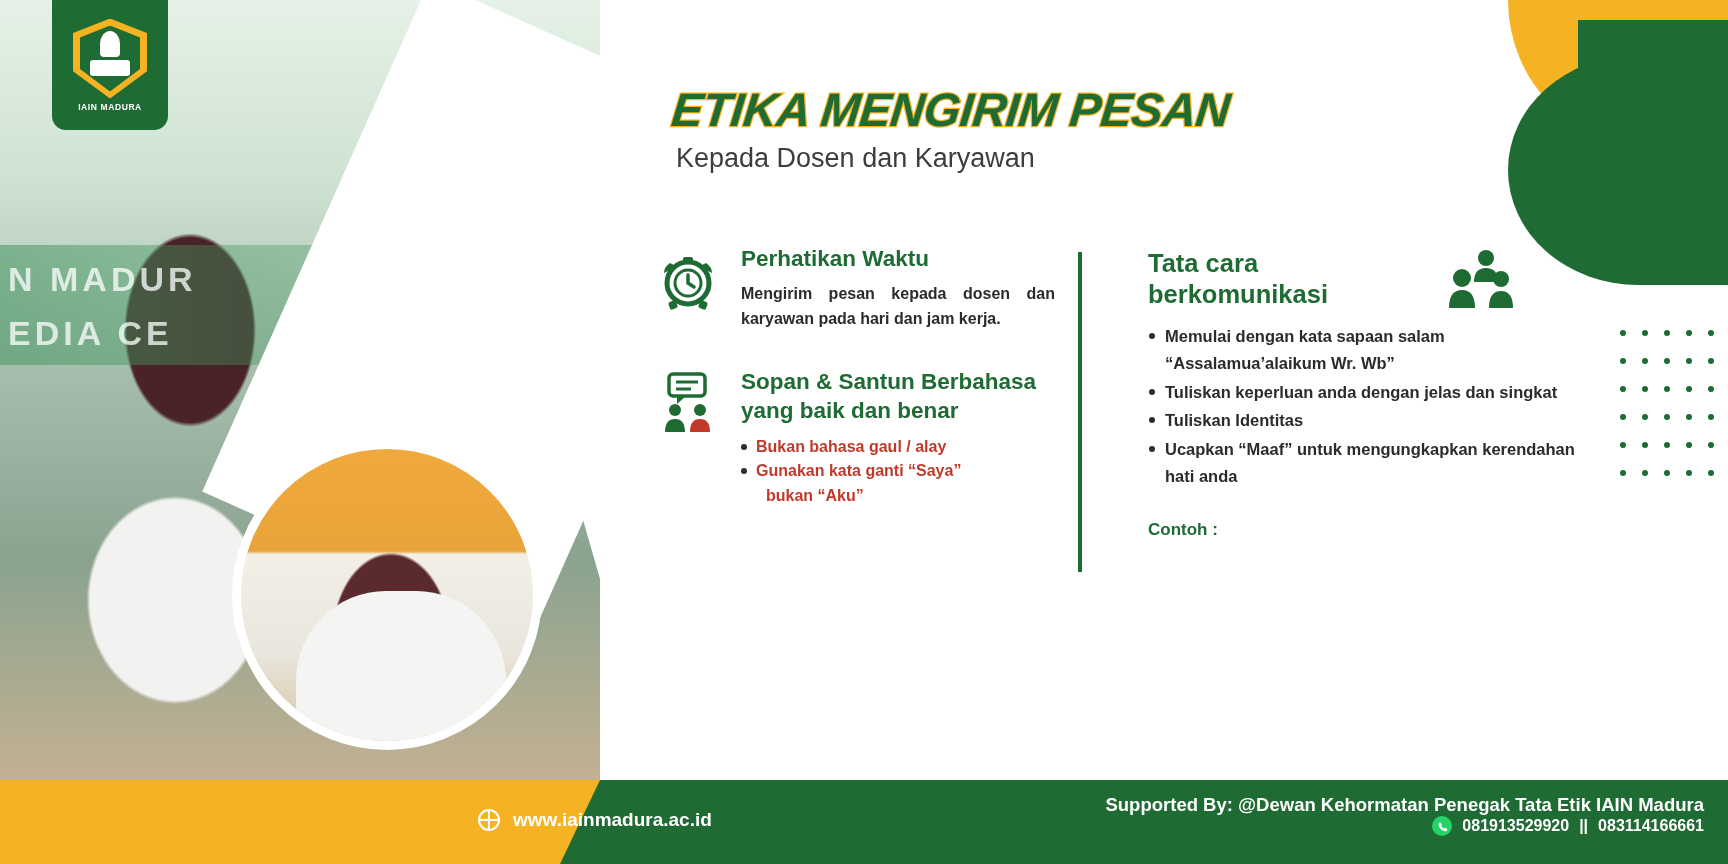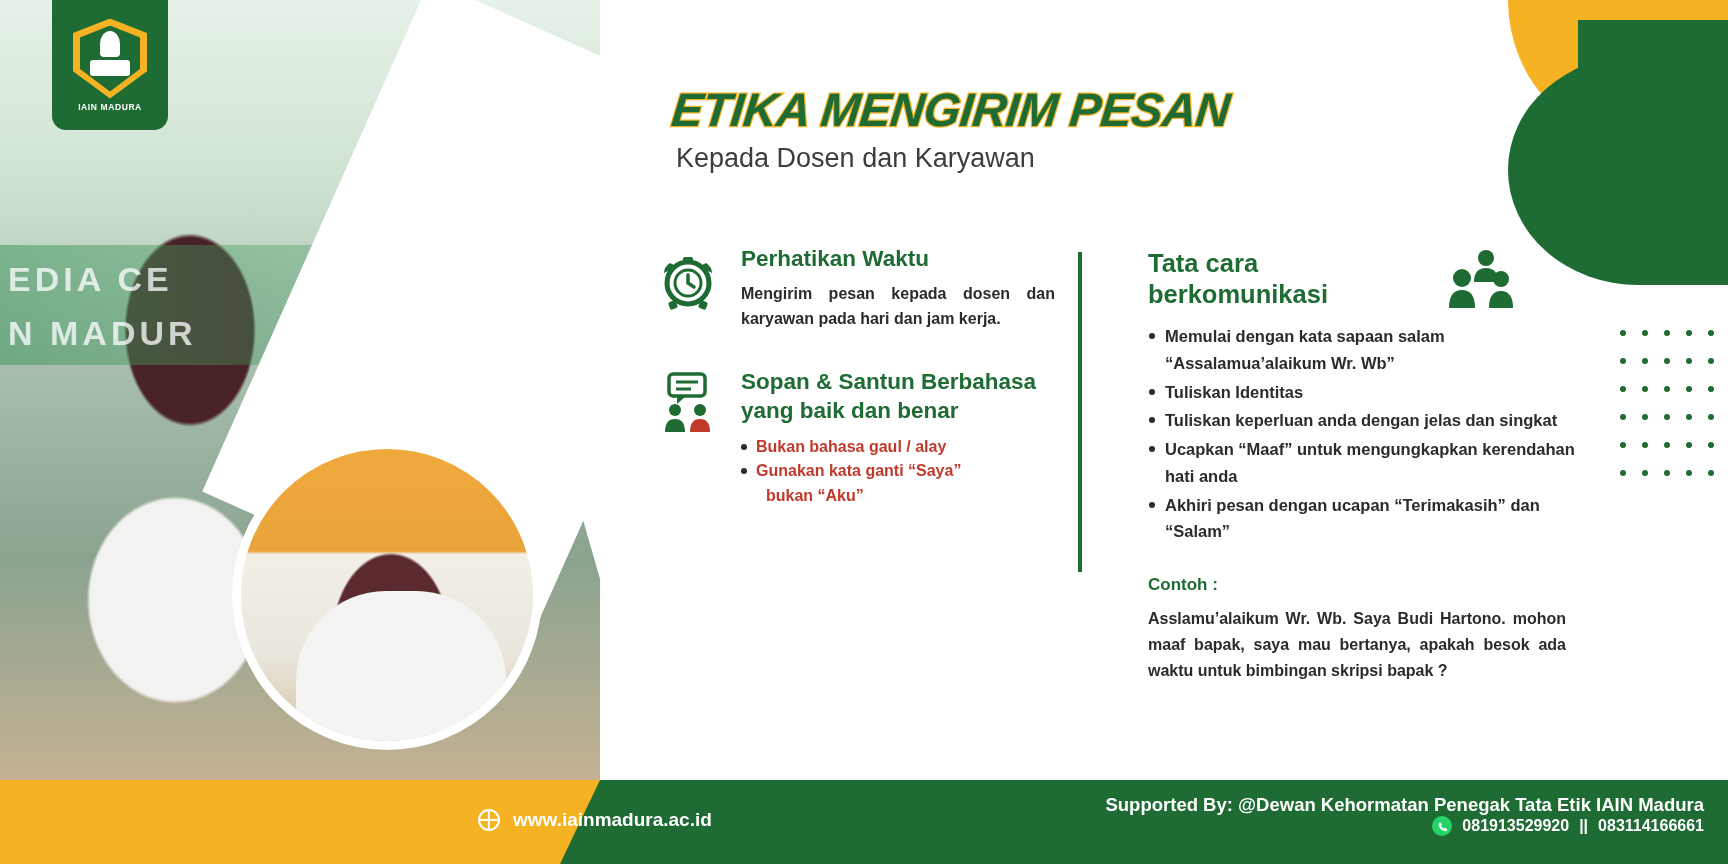--- a/index.html
+++ b/index.html
@@ -436,22 +436,22 @@
       <span></span>
       <span></span>
       <span></span>
       <span></span>
   </div>
 
   <div class="left-panel">
     <div class="photo-main"></div>
     <div class="photo-strip-green"></div>
     <div class="photo-text-ghost">
+      <div>N MADUR</div>
       <div>EDIA CE</div>
-      <div>N MADUR</div>
     </div>
     <div class="white-wedge"></div>
     <div class="white-wedge2"></div>
     <div class="photo-circle"></div>
   </div>
 
   <div class="logo-box">
     <div class="logo-inner">
       <div class="logo-shield">
         <div class="logo-shield-in">
@@ -521,27 +521,25 @@
         <path d="M26 34 q0 -14 12 -14 q12 0 12 14 Z" fill="#1E6B33"></path>
         <circle cx="14" cy="30" r="9" fill="#1E6B33"></circle>
         <path d="M1 60 q0 -18 13 -18 q13 0 13 18 Z" fill="#1E6B33"></path>
         <circle cx="53" cy="31" r="8" fill="#1E6B33"></circle>
         <path d="M41 60 q0 -17 12 -17 q12 0 12 17 Z" fill="#1E6B33"></path>
       </svg>
     </div>
     <div class="r-head">Tata cara berkomunikasi</div>
     <ul class="r-list">
       <li>Memulai dengan kata sapaan salam “Assalamua’alaikum Wr. Wb”</li>
+      <li>Tuliskan keperluan anda dengan jelas dan singkat</li>
       <li>Tuliskan Identitas</li>
-      <li>Tuliskan keperluan anda dengan jelas dan singkat</li>
       <li>Ucapkan “Maaf” untuk mengungkapkan kerendahan hati anda</li>
-      <li>Akhiri pesan dengan ucapan “Terimakasih” dan “Salam”</li>
     </ul>
     <div class="r-example-label">Contoh :</div>
-    <div class="r-example-body">Asslamu’alaikum Wr. Wb. Saya Budi Hartono. mohon maaf bapak, saya mau bertanya, apakah besok ada waktu untuk bimbingan skripsi bapak ?</div>
   </div>
 
   <div class="footer">
     <div class="footer-yellow"></div>
     <div class="footer-green"></div>
 
     <div class="footer-web">
       <span class="globe"></span>
       <span>www.iainmadura.ac.id</span>
     </div>

